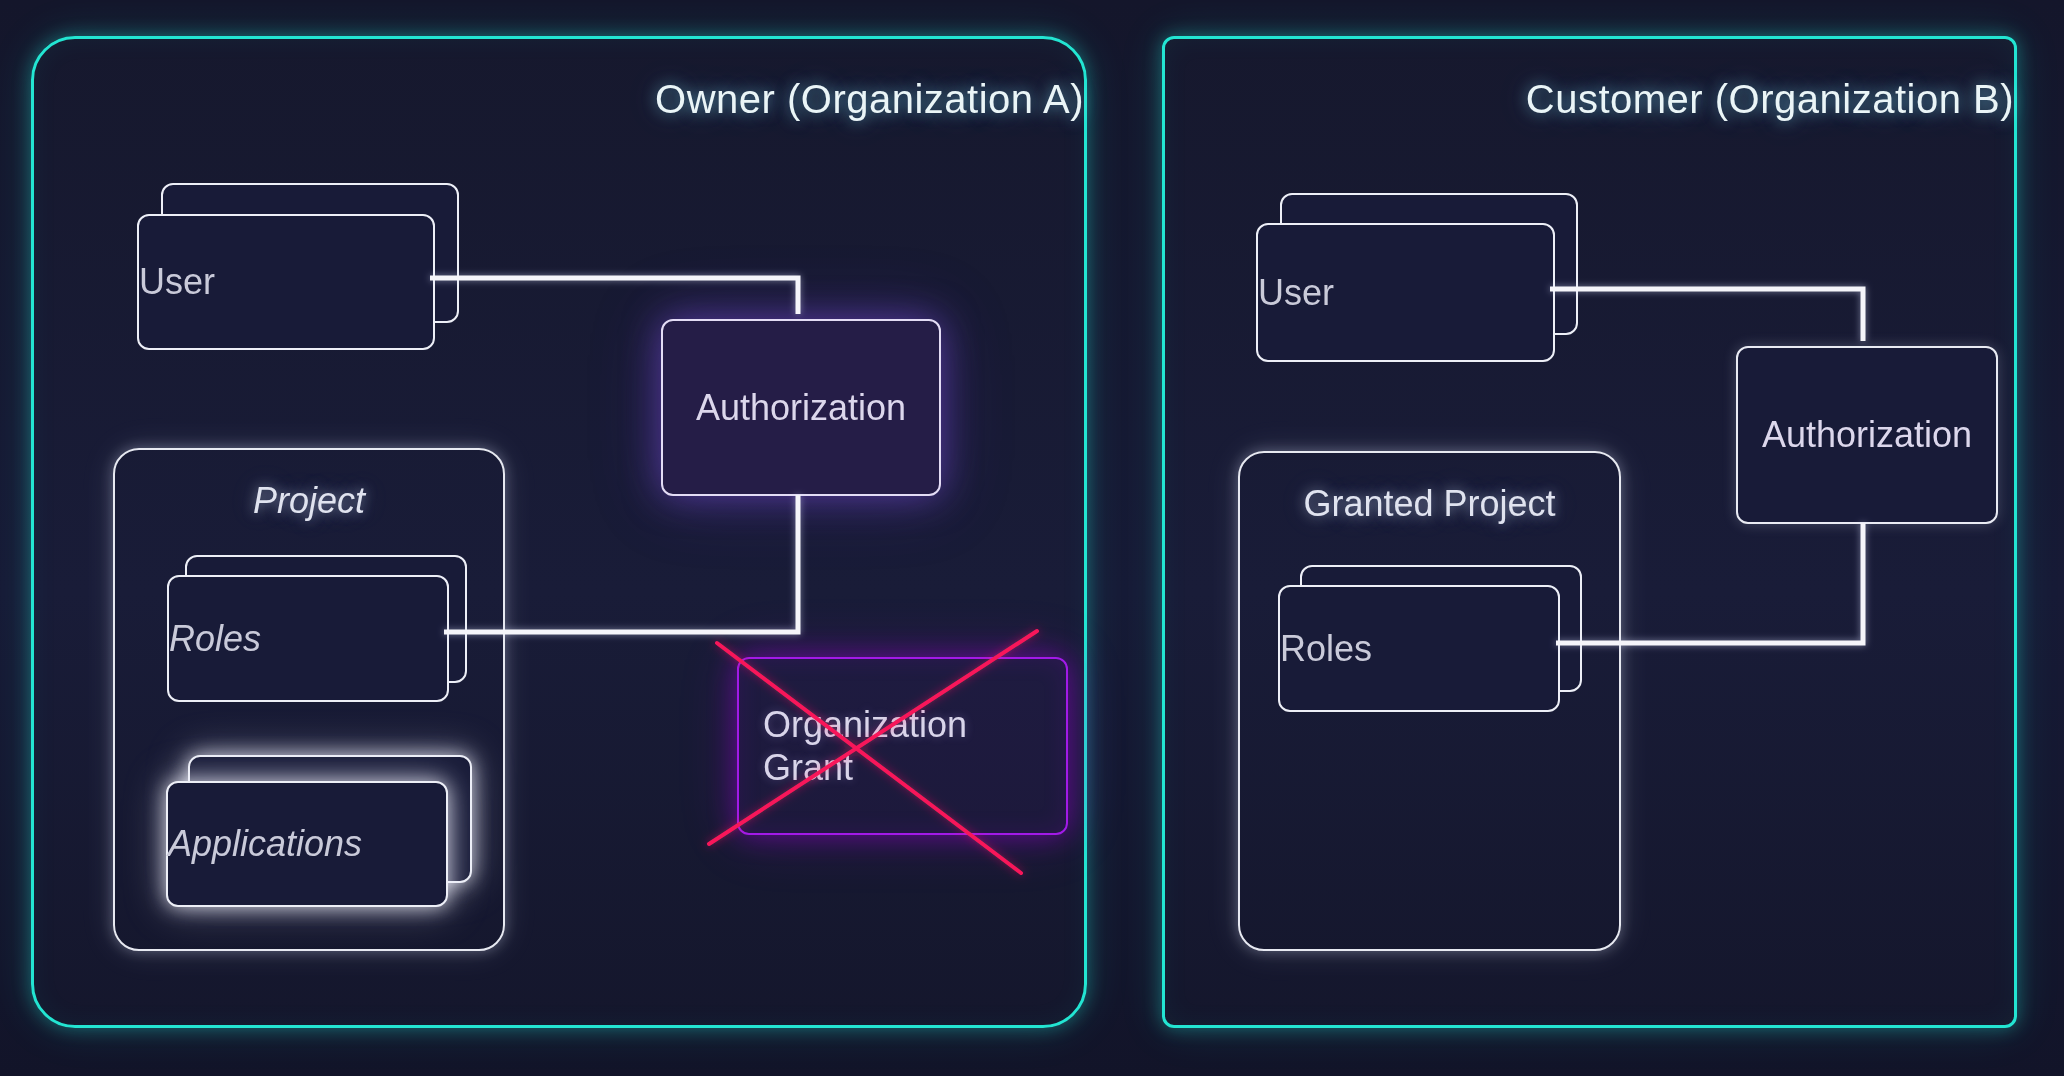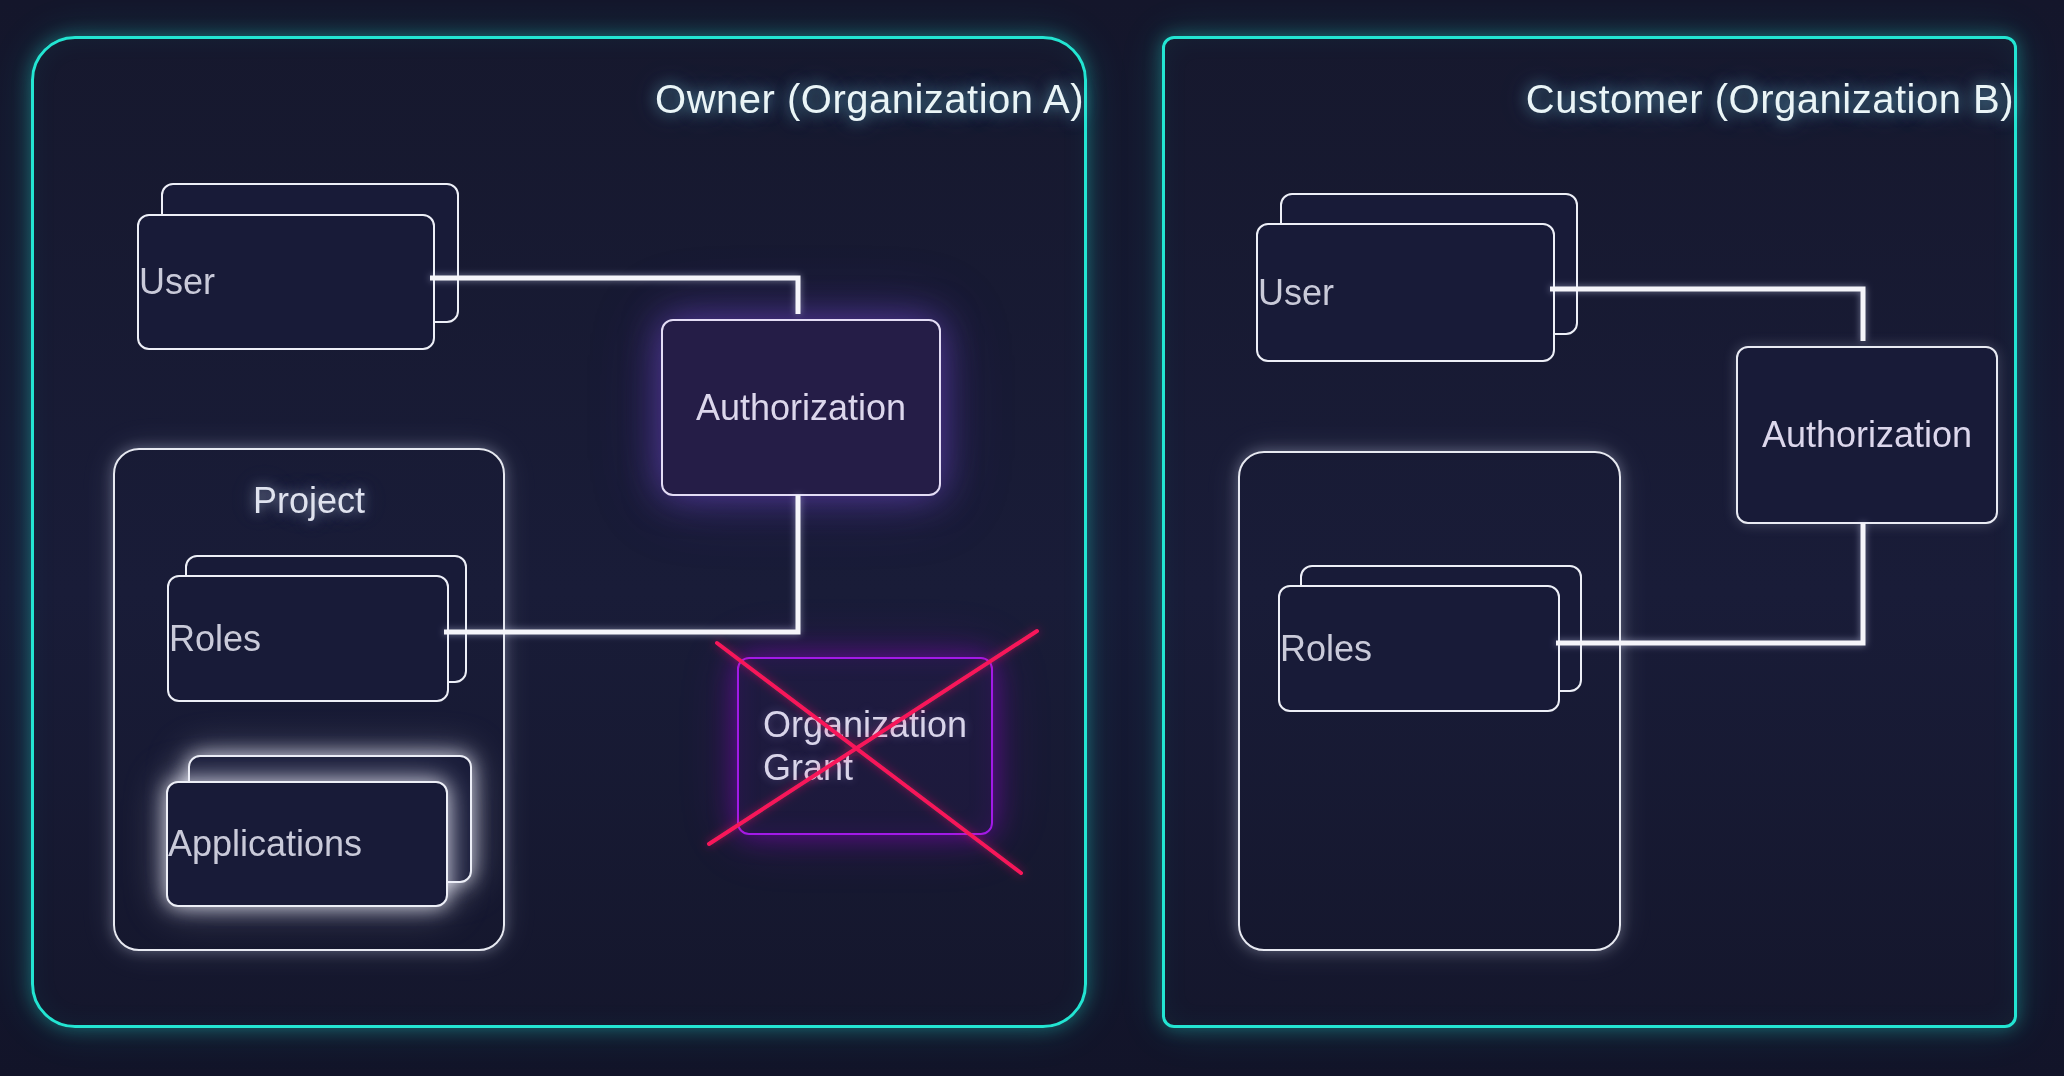--- a/index.html
+++ b/index.html
@@ -63,30 +63,30 @@
     box-shadow:0 0 36px rgba(128,84,230,.5),0 0 70px rgba(110,60,220,.25);}
   .auth-b{left:571px;top:307px;width:262px;height:178px;
     background:#181b38;border:2px solid #e9ebf3;
     box-shadow:0 0 14px rgba(220,230,255,.22);}
   
   .pcontainer{
     position:absolute;box-sizing:border-box;
     border:2px solid #e7e9f1;border-radius:26px;
     box-shadow:0 0 14px rgba(225,232,255,.32),0 0 34px rgba(220,230,255,.12);
   }
-  .project-a{left:79px;top:409px;width:392px;height:503px;}
+  .project-a{left:79px;top:409px;width:392px;height:503px;font-style:italic;}
   .granted-b{left:73px;top:412px;width:383px;height:500px;}
   .pcontainer h3{
     position:absolute;top:30px;left:0;right:0;margin:0;text-align:center;
     font-size:36px;font-weight:300;color:#e0e3ef;
     text-shadow:0 0 12px rgba(210,225,255,.5),0 0 26px rgba(200,220,255,.25);
   }
   
   .grant{
-    position:absolute;left:737px;top:657px;width:256px;height:178px;box-sizing:border-box;
+    position:absolute;left:737px;top:657px;width:331px;height:178px;box-sizing:border-box;
     border:2px solid #a21ae8;border-radius:12px;
     background:rgba(90,30,160,.10);
     box-shadow:0 0 28px rgba(168,0,232,.45),0 0 60px rgba(168,0,232,.2),
                inset 0 0 24px rgba(168,0,232,.12);
     display:flex;align-items:center;
   }
   .grant span{padding-left:24px;width:212px;font-size:36px;line-height:1.2;color:#d9d5ea;
     text-shadow:0 0 10px rgba(200,180,255,.3);}
   
   .wires{position:absolute;left:0;top:0;pointer-events:none;}
@@ -137,20 +137,21 @@
       <div class="card front">
         <span>User</span>
       </div>
     </div>
 
     <div class="auth auth-b">
       <span>Authorization</span>
     </div>
 
     <div class="pcontainer granted-b">
+      <h3>Granted Project</h3>
 
       <div class="stack roles-b">
         <div class="card back"></div>
         <div class="card front">
           <span>Roles</span>
         </div>
       </div>
     </div>
   </section>
 

